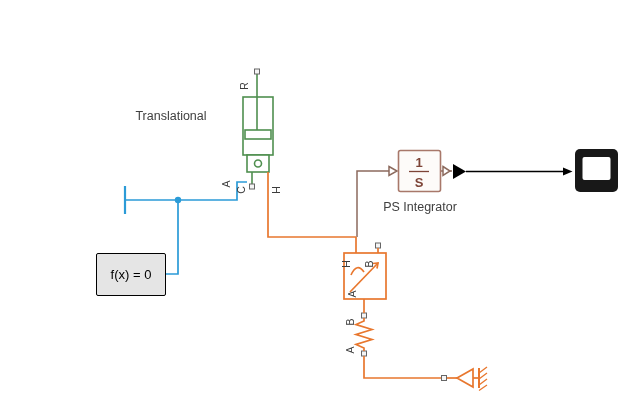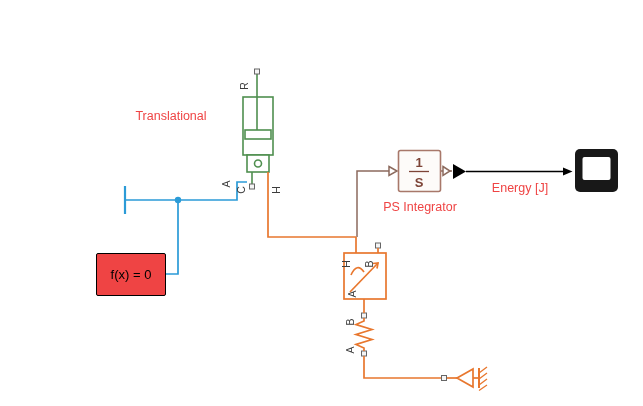--- a/index.html
+++ b/index.html
@@ -3,24 +3,24 @@
 <meta charset="utf-8">
 <style>
   html,body{margin:0;padding:0;background:#fff;}
   .canvas{
     position:relative;width:643px;height:406px;background:#ffffff;
     font-family:"Liberation Sans",sans-serif;overflow:hidden;
   }
   .canvas svg{position:absolute;left:0;top:0;}
   svg text{font-family:"Liberation Sans",sans-serif;font-size:10.5px;}
   svg text.frac{font-size:13px;font-weight:bold;}
-  .lbl{position:absolute;color:#ef4444;font-size:12.5px;text-align:center;line-height:19px;}
+  .lbl{position:absolute;color:#404040;font-size:12.5px;text-align:center;line-height:19px;}
   .fx-block{
     position:absolute;left:96px;top:253px;width:68px;height:41px;
-    background:#ef4444;border:1px solid #000;border-radius:2px;
+    background:#e5e5e5;border:1px solid #000;border-radius:2px;
     display:flex;align-items:center;justify-content:center;
     font-size:13px;color:#000;
   }
 </style>
 </head>
 <body>
 
 <div class="canvas">
 
   <svg width="643" height="406" viewBox="0 0 643 406">
@@ -111,16 +111,15 @@
   <div class="lbl" style="left:89px;top:107px;width:164px;">
     <div>Translational</div>
   </div>
 
   <div class="fx-block">
     <span>f(x) = 0</span>
   </div>
 
   <div class="lbl" style="left:374px;top:198px;width:92px;text-align:center;">PS Integrator</div>
 
-  <div class="lbl" style="left:487px;top:179px;width:66px;">Energy [J]</div>
 
 
 </div>
 
 </body></html>

